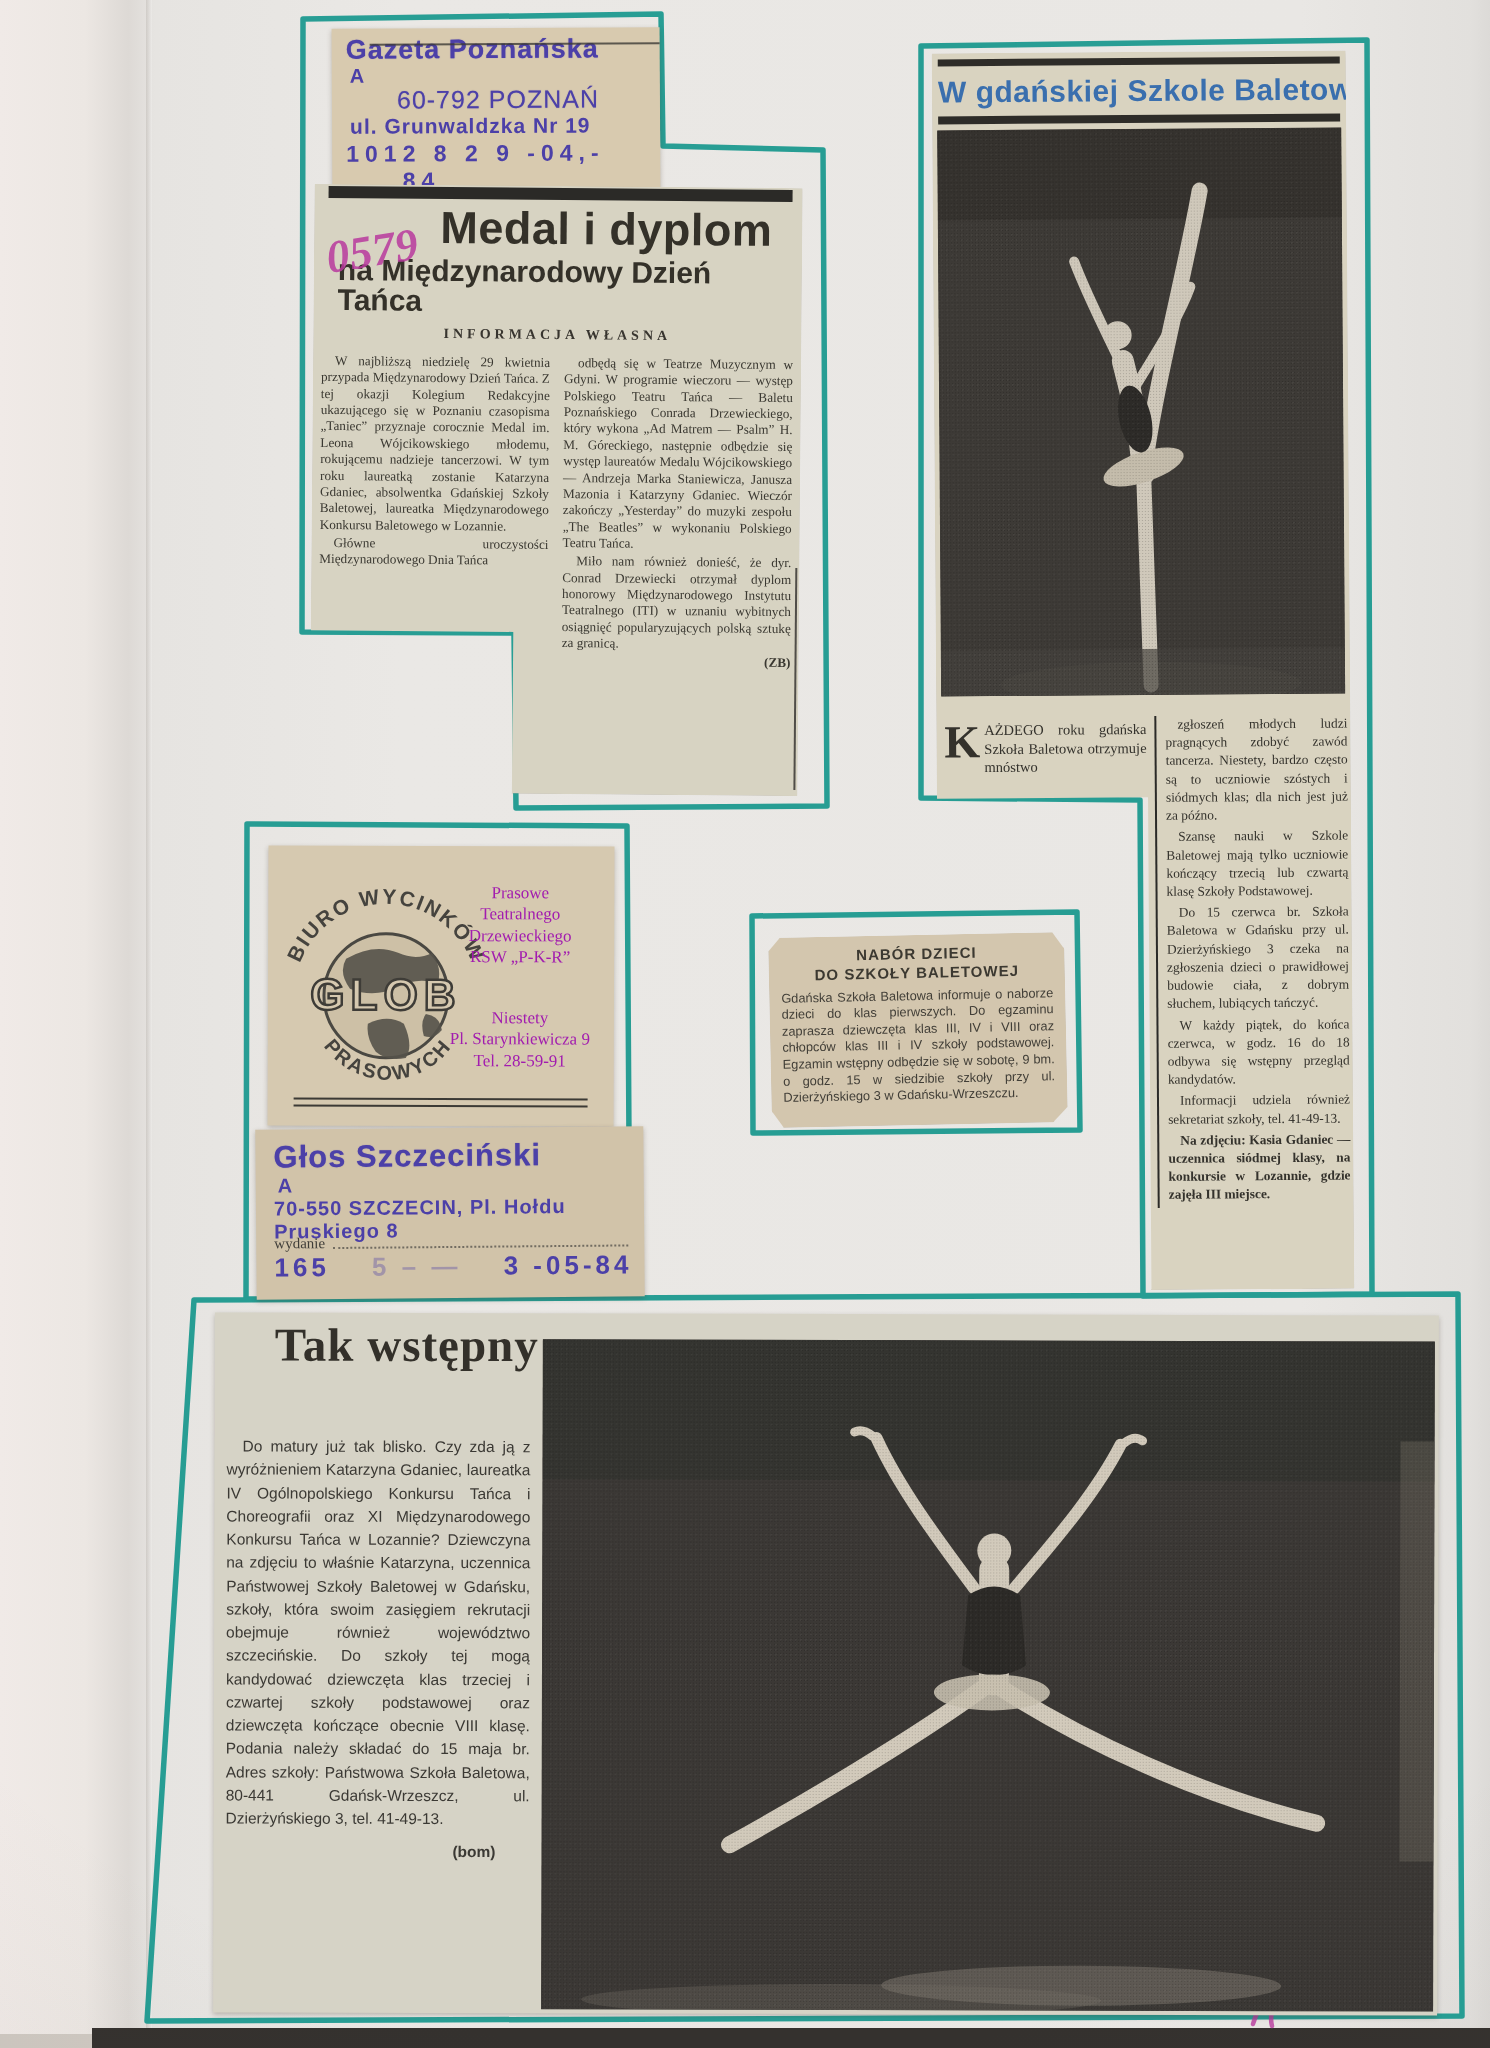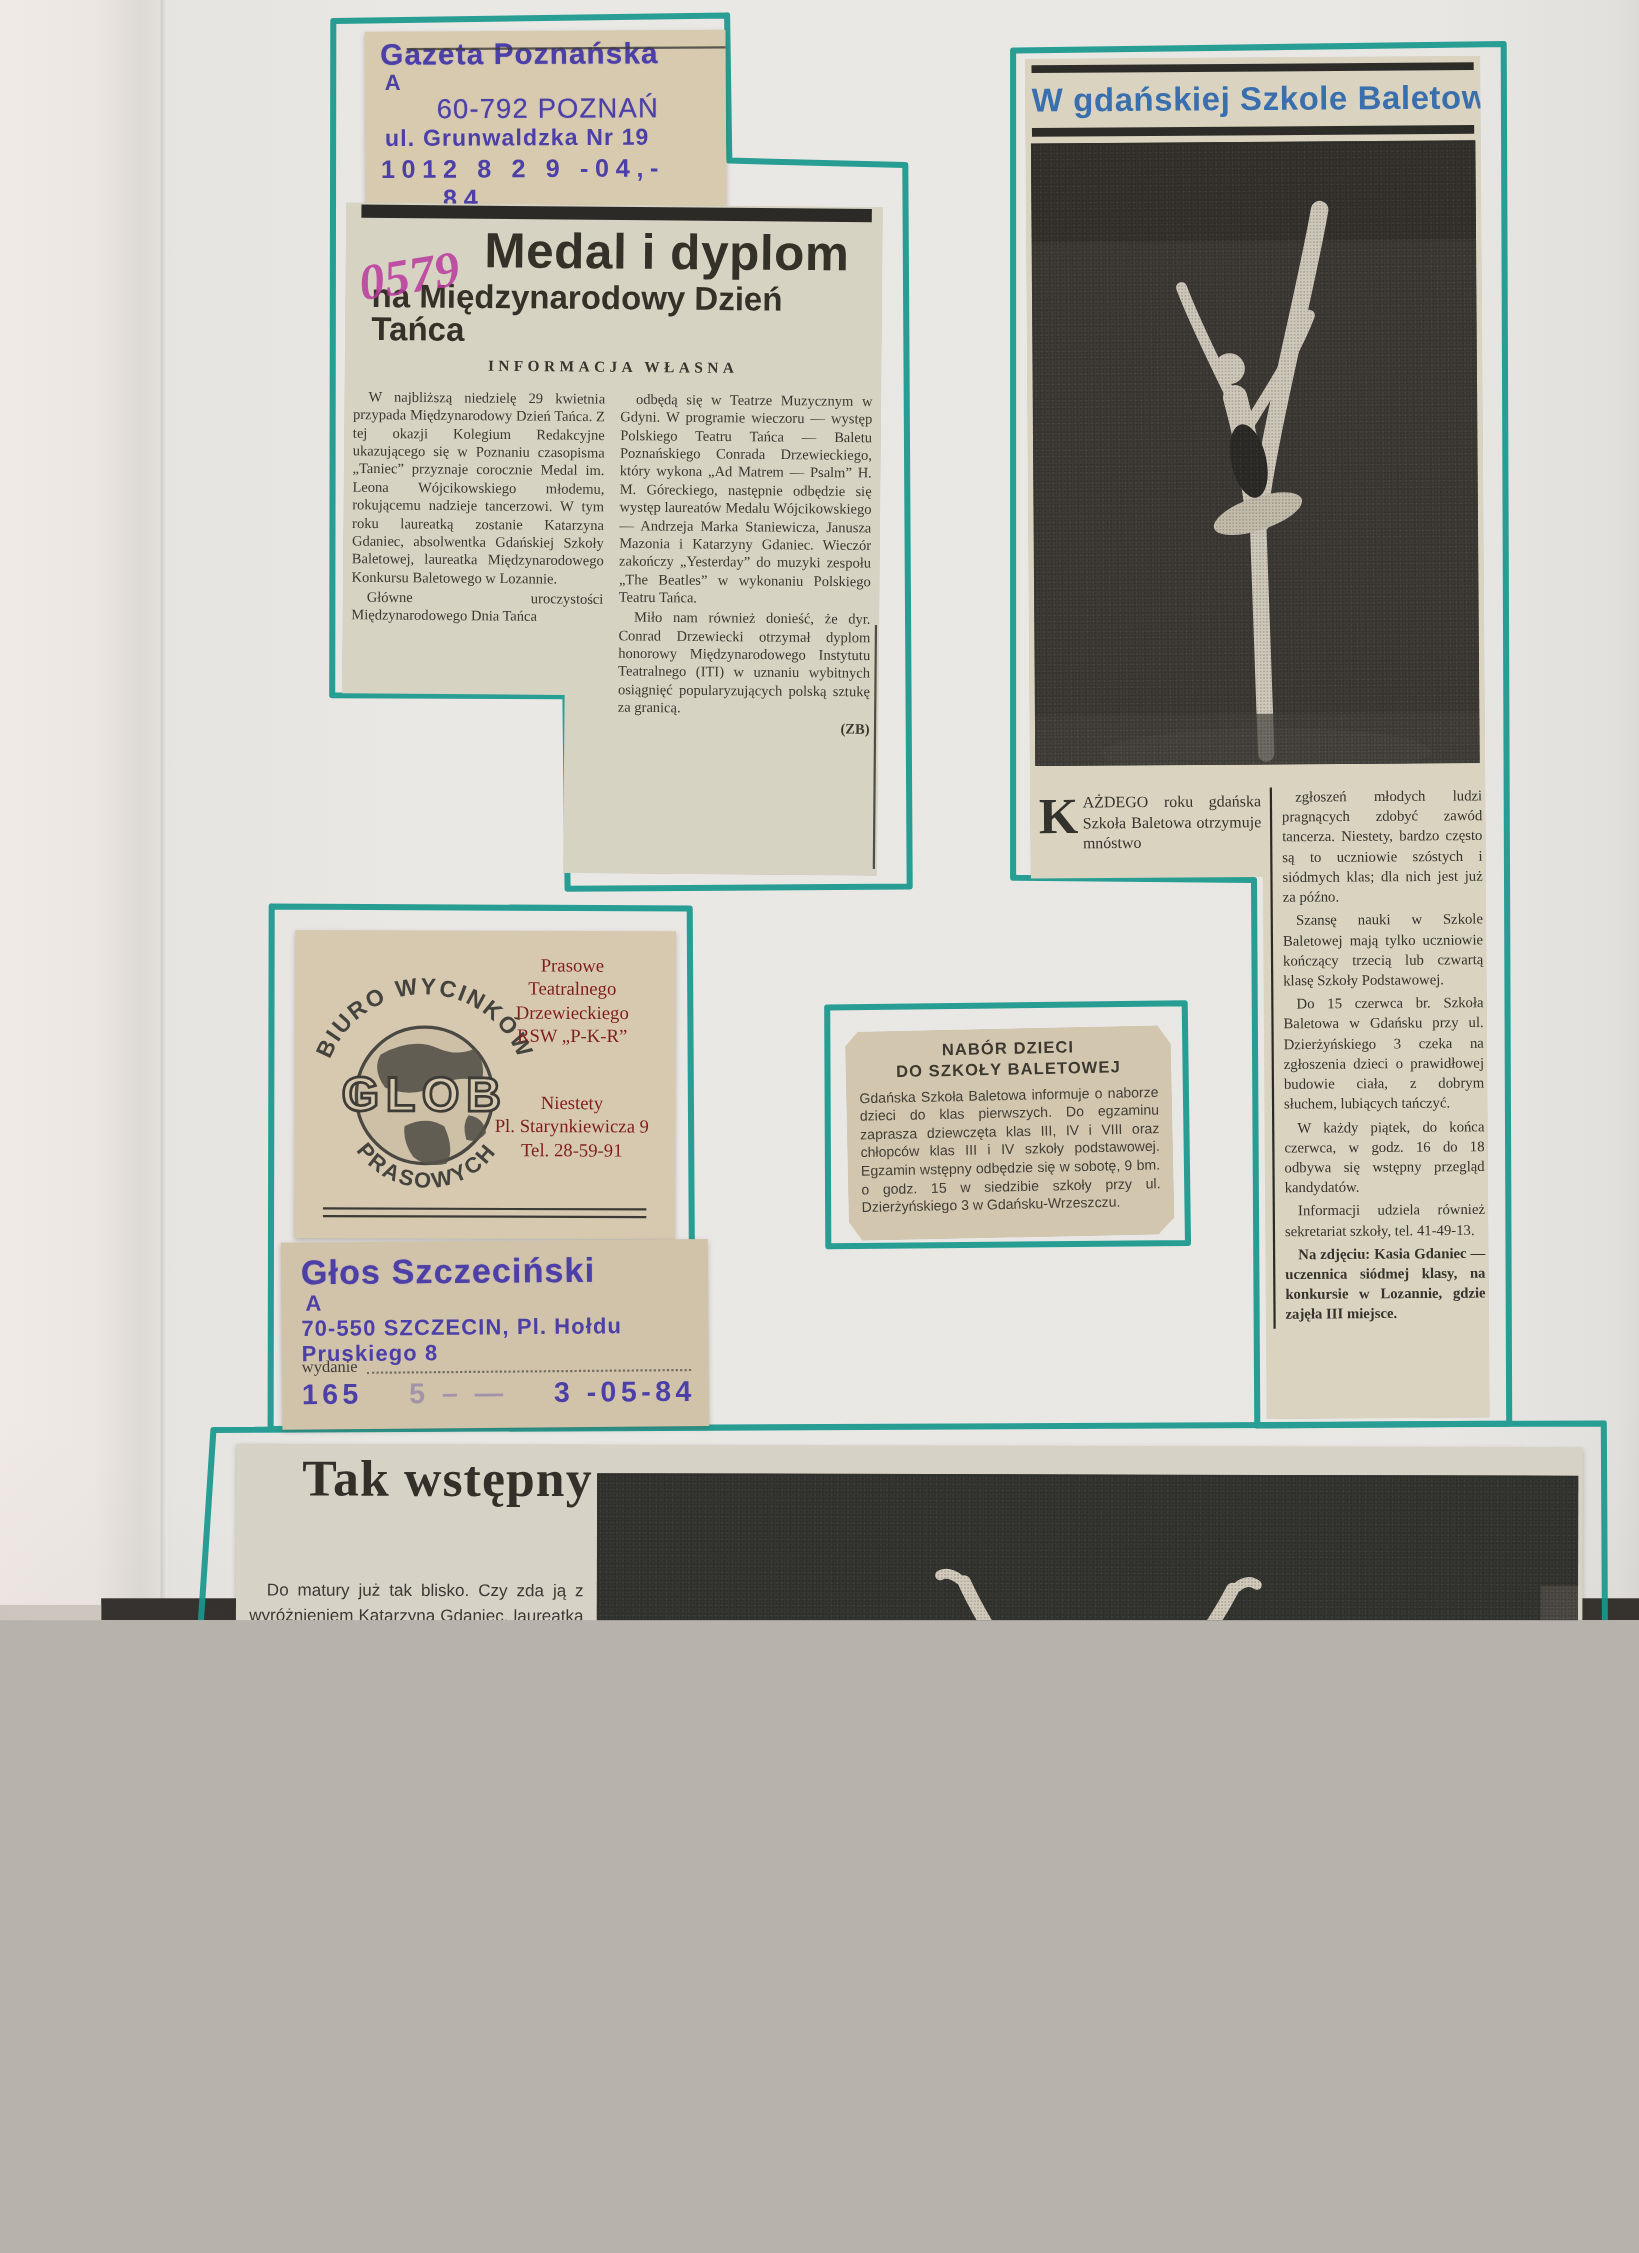--- a/index.html
+++ b/index.html
@@ -1,16 +1,16 @@
 <!DOCTYPE html>
 <html><head>
 <meta charset="utf-8">
 <style>
   html,body{margin:0;padding:0;background:#b7b2ac;}
-  .page{position:relative;width:1490px;height:1473px;overflow:hidden;
+  .page{position:relative;width:1490px;height:2048px;overflow:hidden;
     background:linear-gradient(90deg,#f0eae7 0px,#ece7e3 85px,#ddd9d5 128px,#e6e4e1 155px,#eae8e5 400px,#e9e7e4 1300px,#e2e0dd 1470px,#dcdad7 1490px);
     font-family:"Liberation Sans",sans-serif;}
   .page::after{content:"";position:absolute;inset:0;pointer-events:none;
     background:radial-gradient(130% 100% at 50% 40%, rgba(255,255,255,0) 60%, rgba(90,80,70,.12) 100%);}
   .gutter-line{position:absolute;left:146px;top:0;width:6px;height:2048px;
     background:linear-gradient(90deg,rgba(120,110,100,.18),rgba(255,255,255,.25));}
   .bottom-strip{position:absolute;left:92px;right:0;bottom:0;height:20px;background:#34312e;}
   .bottom-strip-l{position:absolute;left:0;bottom:0;width:92px;height:14px;background:#cfc9c2;}
   svg.overlay{position:absolute;left:0;top:0;z-index:1;}
   .clip{position:absolute;z-index:2;box-shadow:0 2px 5px rgba(70,58,45,.30);}
@@ -26,22 +26,22 @@
   .numrow{display:flex;justify-content:space-between;font-size:23px;font-weight:bold;letter-spacing:6px;margin-top:2px;}
   .wydrow{display:flex;align-items:flex-end;color:#3f3d38;font-family:"Liberation Serif",serif;font-size:15px;margin-top:-8px;}
   .wydrow .dots{flex:1;border-bottom:2px dotted #4a4844;margin:0 4px 3px 8px;opacity:.7;}
   .glos{left:256px;top:1128px;width:388px;height:170px;background:#d1c3a9;transform:rotate(-.5deg);padding:10px 12px 0 18px;box-sizing:border-box;}
   .glos .paper-name{font-size:31px;}
   .glos .addr2{font-size:20px;margin:2px 0 0 0;}
   .glos .numrow{letter-spacing:4px;}
   .faint{opacity:.35;}
   
   .glob{left:268px;top:846px;width:346px;height:280px;background:#d6c9b0;transform:rotate(.2deg);color:#45433d;}
-  .glob .right-block{position:absolute;right:10px;top:21px;width:168px;text-align:center;
-    font-family:"Liberation Serif",serif;font-size:17px;line-height:1.25;color:#7f1d1d;}
+  .glob .right-block{position:absolute;right:10px;top:36px;width:168px;text-align:center;
+    font-family:"Liberation Serif",serif;font-size:17px;line-height:1.25;color:#a21caf;}
   .glob .right-block .low{margin-top:40px;}
   .glob .dbl{position:absolute;left:26px;right:26px;height:2px;background:#3c3a35;}
   
   .medal{left:312px;top:186px;width:488px;height:608px;background:#d7d3c2;transform:rotate(.5deg);
     clip-path:polygon(0 0,100% 0,100% 100%,41.5% 100%,41.5% 73.4%,0 73.4%);
     color:#38352f;box-sizing:border-box;padding:0 8px;}
   .medal .bar{height:12px;background:#2b2a27;margin:2px 2px 0 6px;}
   .medal h1{margin:6px 0 0 118px;font-size:45px;line-height:1;font-weight:bold;letter-spacing:.5px;color:#343129;}
   .medal h2{margin:6px 0 0 16px;font-size:30px;line-height:1;font-weight:bold;color:#343129;}
   .medal .kicker{text-align:center;font-family:"Liberation Serif",serif;font-weight:bold;font-size:14px;letter-spacing:4px;margin-top:10px;}

